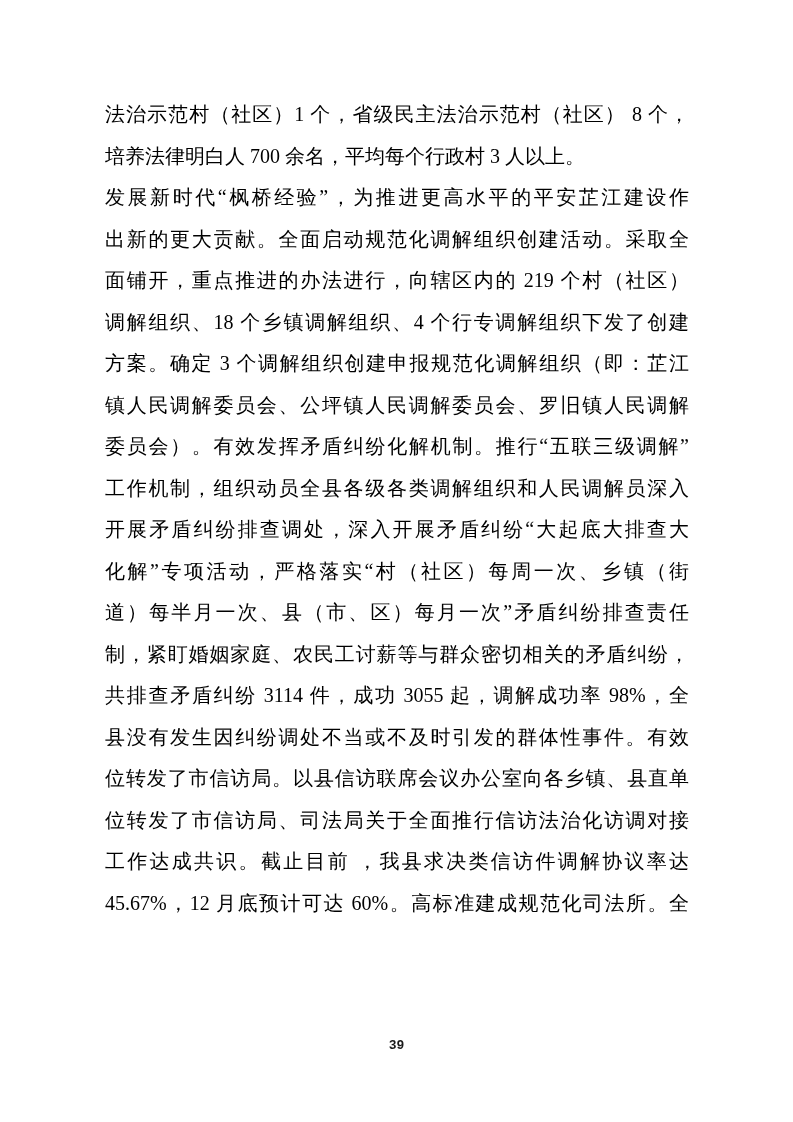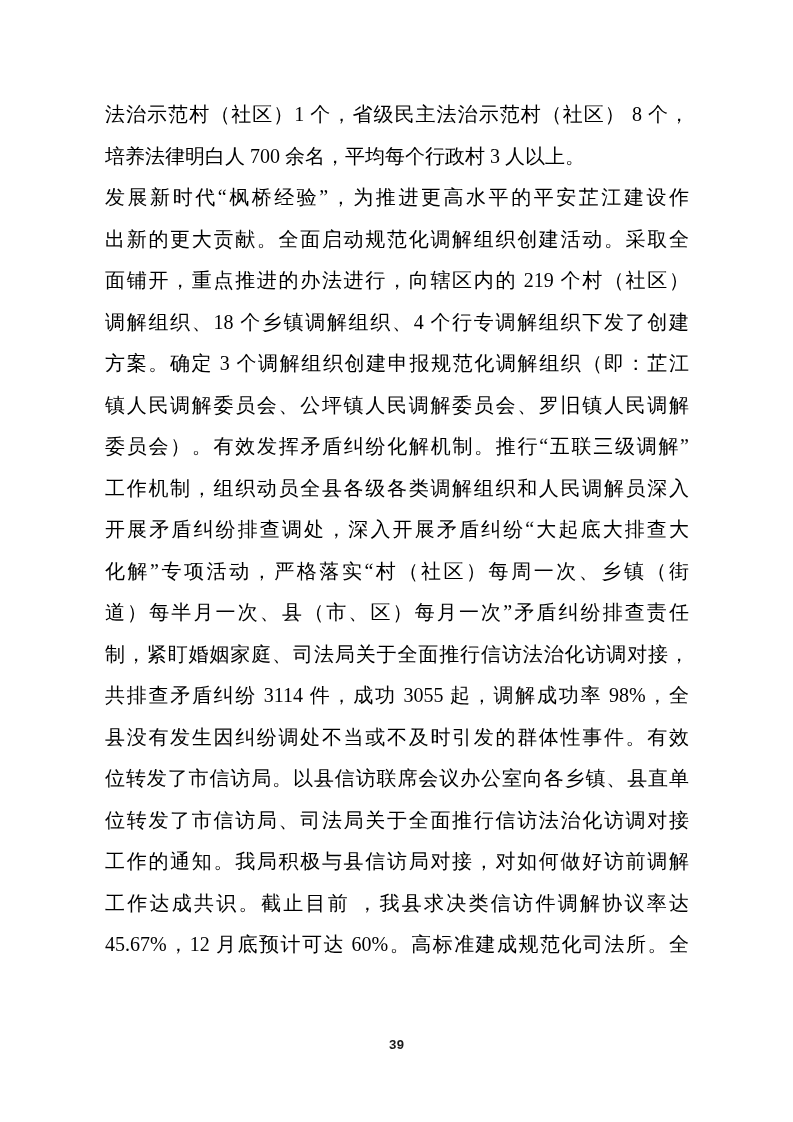--- a/index.html
+++ b/index.html
@@ -61,25 +61,24 @@
       <div class="line justify">出新的更大贡献。全面启动规范化调解组织创建活动。采取全</div>
       <div class="line justify">面铺开，重点推进的办法进行，向辖区内的 219 个村（社区）</div>
       <div class="line justify">调解组织、18 个乡镇调解组织、4 个行专调解组织下发了创建</div>
       <div class="line justify">方案。确定 3 个调解组织创建申报规范化调解组织（即：芷江</div>
       <div class="line justify">镇人民调解委员会、公坪镇人民调解委员会、罗旧镇人民调解</div>
       <div class="line justify">委员会）。有效发挥矛盾纠纷化解机制。推行“五联三级调解”</div>
       <div class="line justify">工作机制，组织动员全县各级各类调解组织和人民调解员深入</div>
       <div class="line justify">开展矛盾纠纷排查调处，深入开展矛盾纠纷“大起底大排查大</div>
       <div class="line justify">化解”专项活动，严格落实“村（社区）每周一次、乡镇（街</div>
       <div class="line justify">道）每半月一次、县（市、区）每月一次”矛盾纠纷排查责任</div>
-      <div class="line justify">制，紧盯婚姻家庭、司法局关于全面推行信访法治化访调对接，</div>
+      <div class="line justify">制，紧盯婚姻家庭、农民工讨薪等与群众密切相关的矛盾纠纷，</div>
       <div class="line justify">共排查矛盾纠纷 3114 件，成功 3055 起，调解成功率 98%，全</div>
       <div class="line justify">县没有发生因纠纷调处不当或不及时引发的群体性事件。有效</div>
       <div class="line justify">位转发了市信访局。以县信访联席会议办公室向各乡镇、县直单</div>
       <div class="line justify">位转发了市信访局、司法局关于全面推行信访法治化访调对接</div>
-      <div class="line justify">工作的通知。我局积极与县信访局对接，对如何做好访前调解</div>
       <div class="line justify">工作达成共识。截止目前 ，我县求决类信访件调解协议率达</div>
       <div class="line justify">45.67%，12 月底预计可达 60%。高标准建成规范化司法所。全</div>
     </div>
   <div class="footer">
     <span>39</span>
   </div>
 </div>
 
 </body></html>

